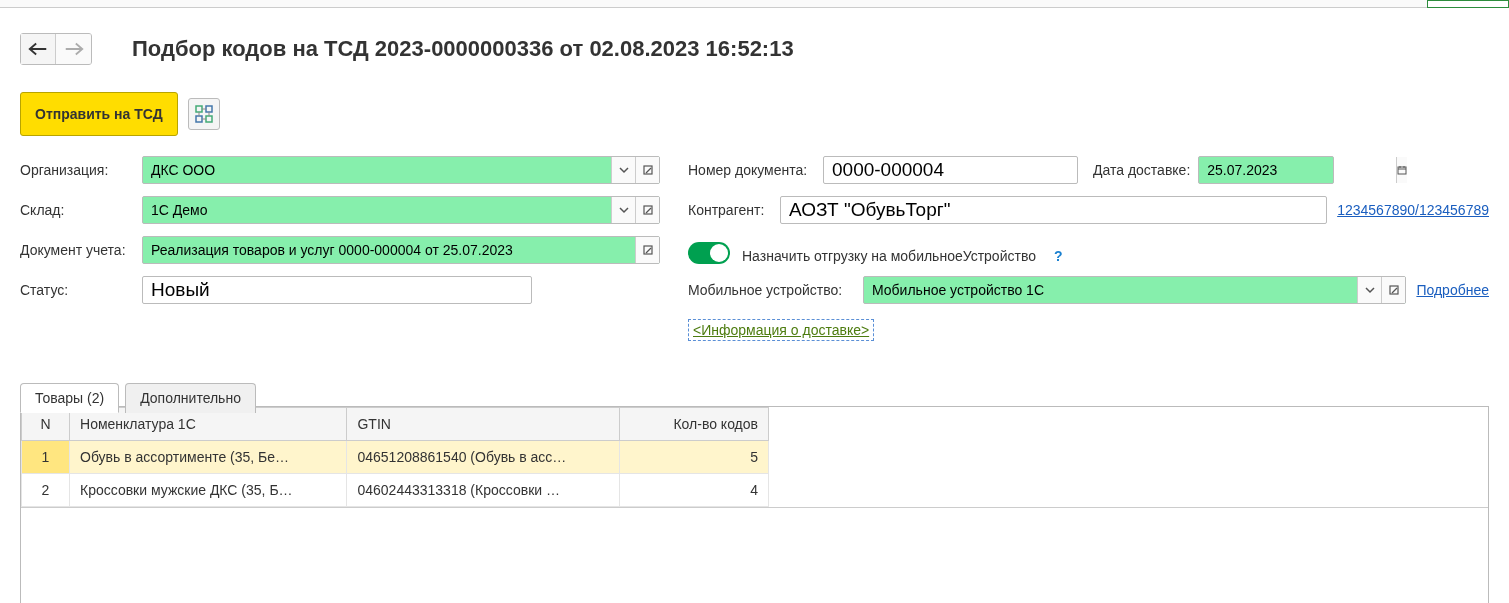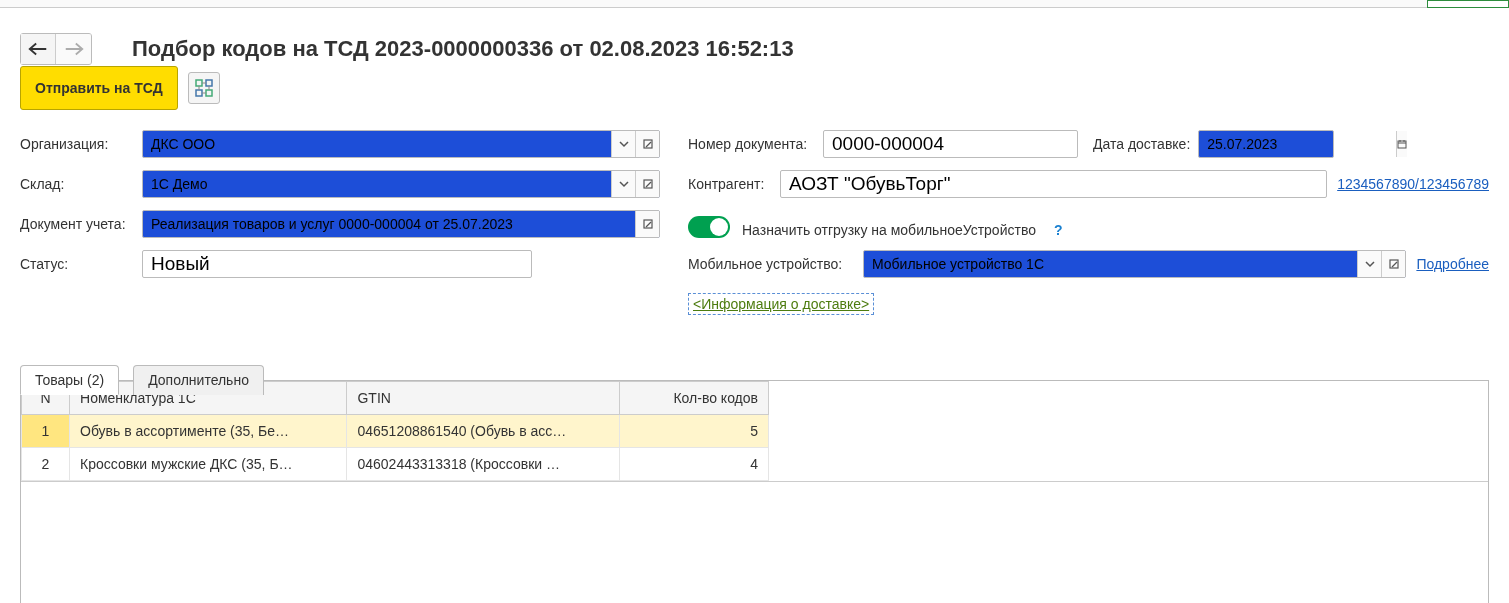--- a/index.html
+++ b/index.html
@@ -1,47 +1,47 @@
 <!DOCTYPE html>
 <html><head>
   <meta charset="utf-8">
   <style>
     * { box-sizing: border-box; margin: 0; padding: 0; }
     body { font-family: Arial, sans-serif; font-size: 14px; background: #fff; color: #333; }
     .page { padding: 10px 20px 20px 20px; }
     .top-bar { height: 8px; background: #fafafa; border-bottom: 1px solid #ccc; position: relative; }
     .top-bar::after { content:''; position:absolute; right:0; top:0; width:80px; height:6px; background:#fff; border:1px solid #2c8c3c; }
-    .header-row { display: flex; align-items: center; margin-top: 15px; margin-bottom: 1px; }
+    .header-row { display: flex; align-items: center; margin-top: 15px; margin-bottom: 27px; }
     .nav-btns { display: flex; border: 1px solid #bbb; border-radius: 3px; margin-right: 40px; }
     .nav-btn { width: 35px; height: 30px; background: #f5f5f5; border: none; display:flex; align-items:center; justify-content:center; cursor:pointer; }
     .nav-btn:first-child { border-right: 1px solid #ccc; }
     .nav-btn svg { width:22px; height:16px; }
     .nav-btn.disabled { opacity: 0.4; cursor: default; }
     .title { font-size: 22px; }
     .toolbar { display:flex; align-items:center; gap:10px; margin-bottom: 20px; }
     .send-btn { background: #ffdd00; border:1px solid #b8a400; color:#333; padding:6px 14px; height:44px; font-size:14px; border-radius:3px; cursor:pointer; font-weight:bold; }
     .icon-btn { width:32px; height:32px; border:1px solid #bbb; background:#f5f5f5; border-radius:3px; display:flex; align-items:center; justify-content:center; cursor:pointer; }
     .icon-btn svg { width:18px; height:18px; }
     .form-area { display:flex; gap:28px; }
     .col-left { width: 640px; }
     .col-right { flex:1; min-width: 700px; }
     .form-row { display:flex; align-items:center; margin-bottom:12px; min-height:28px; }
     .label { width: 122px; font-size:14px; color:#333; }
-    .input-combo { flex:1; display:flex; border:1px solid #bbb; border-radius:2px; height:28px; background:#1d4ed8; }
+    .input-combo { flex:1; display:flex; border:1px solid #bbb; border-radius:2px; height:28px; background:#86efac; }
     .input-combo input { flex:1; border:none; padding:0 8px; font-size:14px; background:transparent; outline:none; }
     .input-btn { width:24px; border:none; border-left:1px solid #ccc; background:#fafafa; display:flex; align-items:center; justify-content:center; cursor:pointer; }
     .input-btn svg { width:10px; height:10px; fill:#555; }
     .input-plain { flex:1; border:1px solid #bbb; border-radius:2px; height:28px; padding:0 8px; font-size:19px; }
     .link { color:#1a5ebf; text-decoration:underline; cursor:pointer; font-size:14px; }
     .toggle { width:42px; height:22px; background:#00a050; border-radius:11px; position:relative; cursor:pointer; }
     .toggle::after { content:''; position:absolute; width:18px; height:18px; background:#fff; border-radius:50%; top:2px; right:2px; }
     .help-icon { color:#1a80d0; font-weight:bold; margin-left:6px; cursor:pointer; }
     .info-link { display:inline-block; border:1px dashed #5a8fd6; padding:2px 4px; color:#4d7c0f; text-decoration:underline; cursor:pointer; }
     .tabs { display:flex; border-bottom:1px solid #bbb; margin-top:20px; }
-    .tab { padding:6px 14px; border:1px solid #bbb; border-bottom:none; background:#f0f0f0; cursor:pointer; border-radius:4px 4px 0 0; margin-right:14px; position:relative; top:15px; }
+    .tab { padding:6px 14px; border:1px solid #bbb; border-bottom:none; background:#f0f0f0; cursor:pointer; border-radius:4px 4px 0 0; margin-right:6px; position:relative; top:7px; }
     .tab.active { background:#fff; border-bottom:1px solid #fff; }
     .table-wrap { border:1px solid #bbb; margin-top:-1px; }
     table { border-collapse:collapse; width:748px; }
     th { background:#f5f5f5; border:1px solid #ccc; padding:8px 10px; text-align:left; font-weight:normal; font-size:14px; }
     td { border:1px solid #e5e5e5; padding:8px 10px; font-size:14px; }
     th.num, td.num { width:45px; text-align:center; }
     th.qty, td.qty { width:140px; text-align:right; }
     tr.highlight td { background:#fff5cc; }
     tr.highlight td:first-child { background:#ffe680; }
     .table-empty { height:160px; border-top:1px solid #ccc; }

